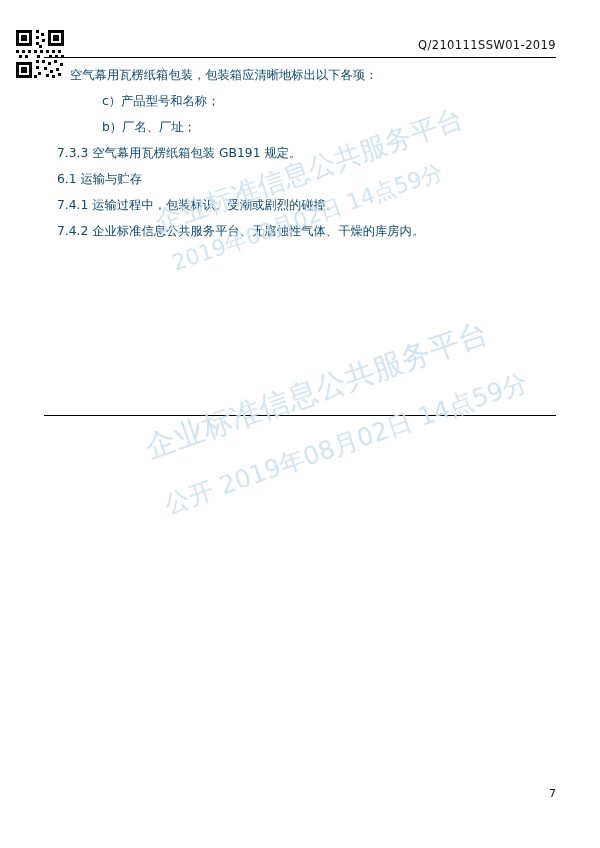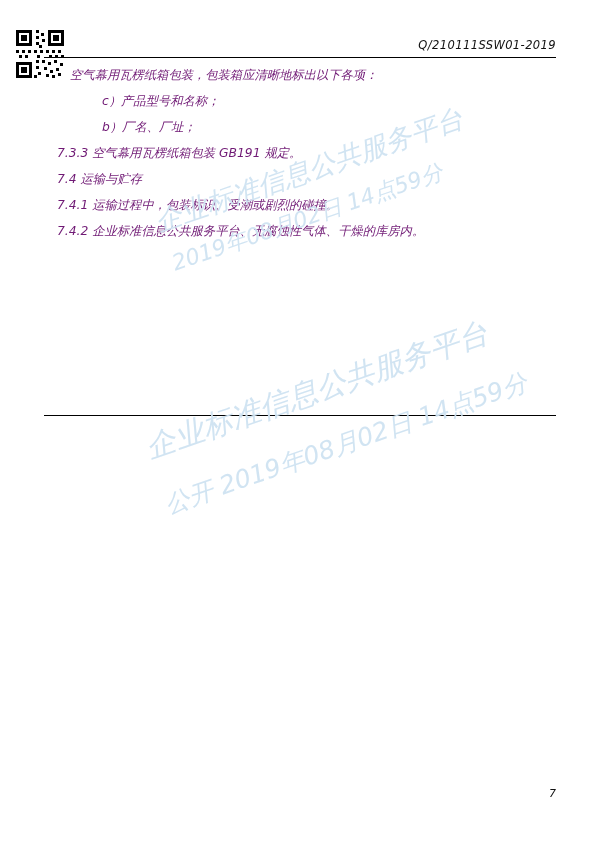--- a/index.html
+++ b/index.html
@@ -10,21 +10,20 @@
   body {
     font-family: "DejaVu Sans", "Liberation Sans", sans-serif;
   }
   .page {
     position: relative;
     width: 600px;
     height: 848px;
     background: #ffffff;
     overflow: hidden;
     box-sizing: border-box;
-    font-style: italic;
   }
   
   .qr {
     position: absolute;
     left: 14px;
     top: 28px;
     width: 52px;
     height: 52px;
   }
   .qr svg { display: block; }
@@ -45,21 +44,21 @@
     top: 57px;
     height: 1px;
     background: #000;
   }
   
   .content {
     position: absolute;
     left: 44px;
     right: 44px;
     top: 62px;
-    color: #701a75;
+    color: #0c4a6e;
     font-size: 12.3px;
     line-height: 26px;
     font-family: "DejaVu Sans", "Liberation Sans", sans-serif;
   }
   .line { white-space: pre; }
   .ind2 { padding-left: 58px; }
   .ind-para { padding-left: 26px; }
   .sec { padding-left: 13px; }
   
   .bottom-rule {
@@ -179,21 +178,21 @@
   </div>
 
   <div class="doc-code">Q/210111SSW01-2019</div>
   <div class="header-rule"></div>
 
   <div class="content">
     <div class="line ind-para">空气幕用瓦楞纸箱包装，包装箱应清晰地标出以下各项：</div>
     <div class="line ind2">c）产品型号和名称；</div>
     <div class="line ind2">b）厂名、厂址；</div>
     <div class="line sec">7.3.3 空气幕用瓦楞纸箱包装 GB191 规定。</div>
-    <div class="line sec">7.4 运输与贮存</div>
+    <div class="line sec">6.1 运输与贮存</div>
     <div class="line sec">7.4.1 运输过程中，包装标识、受潮或剧烈的碰撞。</div>
     <div class="line sec">7.4.2 企业标准信息公共服务平台、无腐蚀性气体、干燥的库房内。</div>
   </div>
 
   <div class="bottom-rule"></div>
 
   <div class="wm wm-top-1">企业标准信息公共服务平台</div>
   <div class="wm wm-top-2">2019年08月02日 14点59分</div>
   <div class="wm wm-bot-1">企业标准信息公共服务平台</div>
   <div class="wm wm-bot-2">公开    2019年08月02日  14点59分</div>

